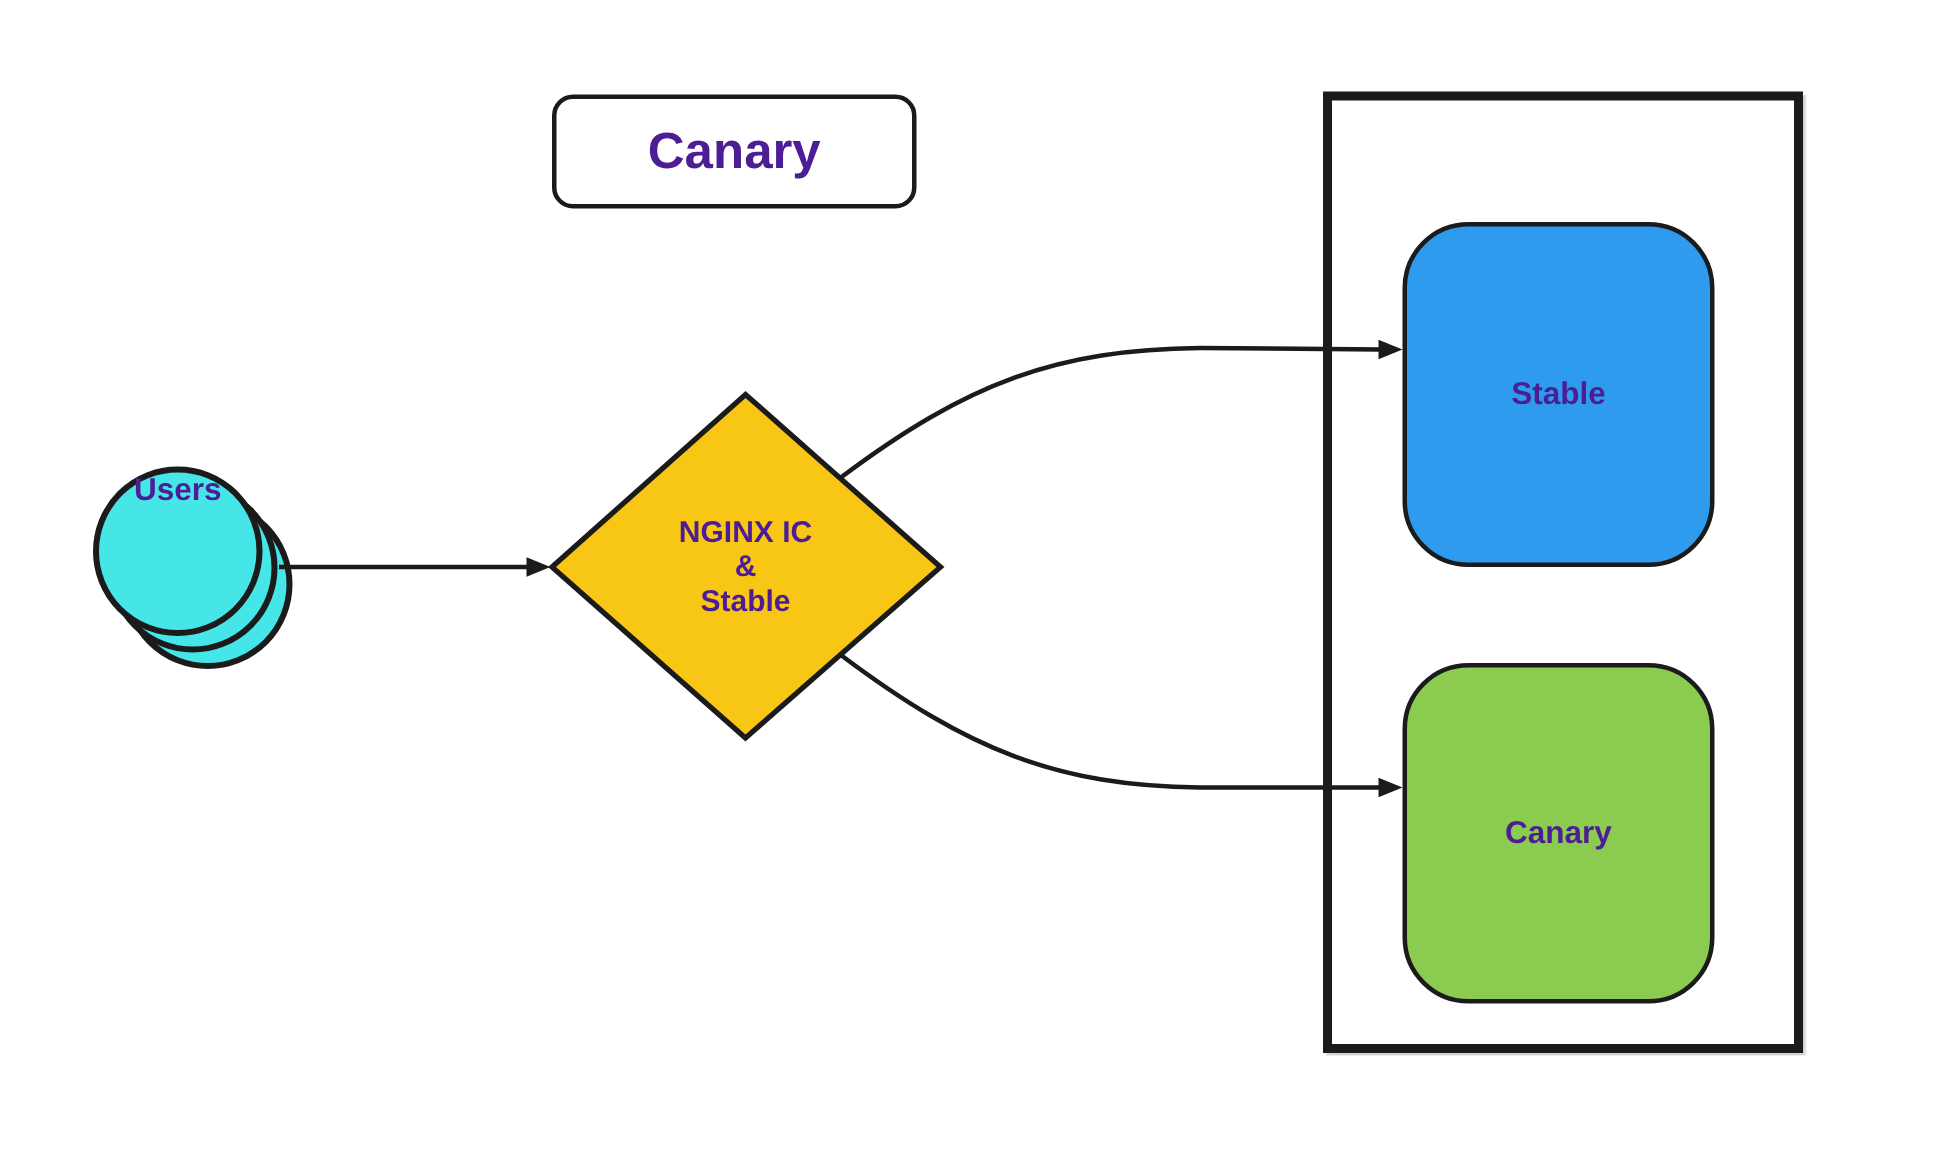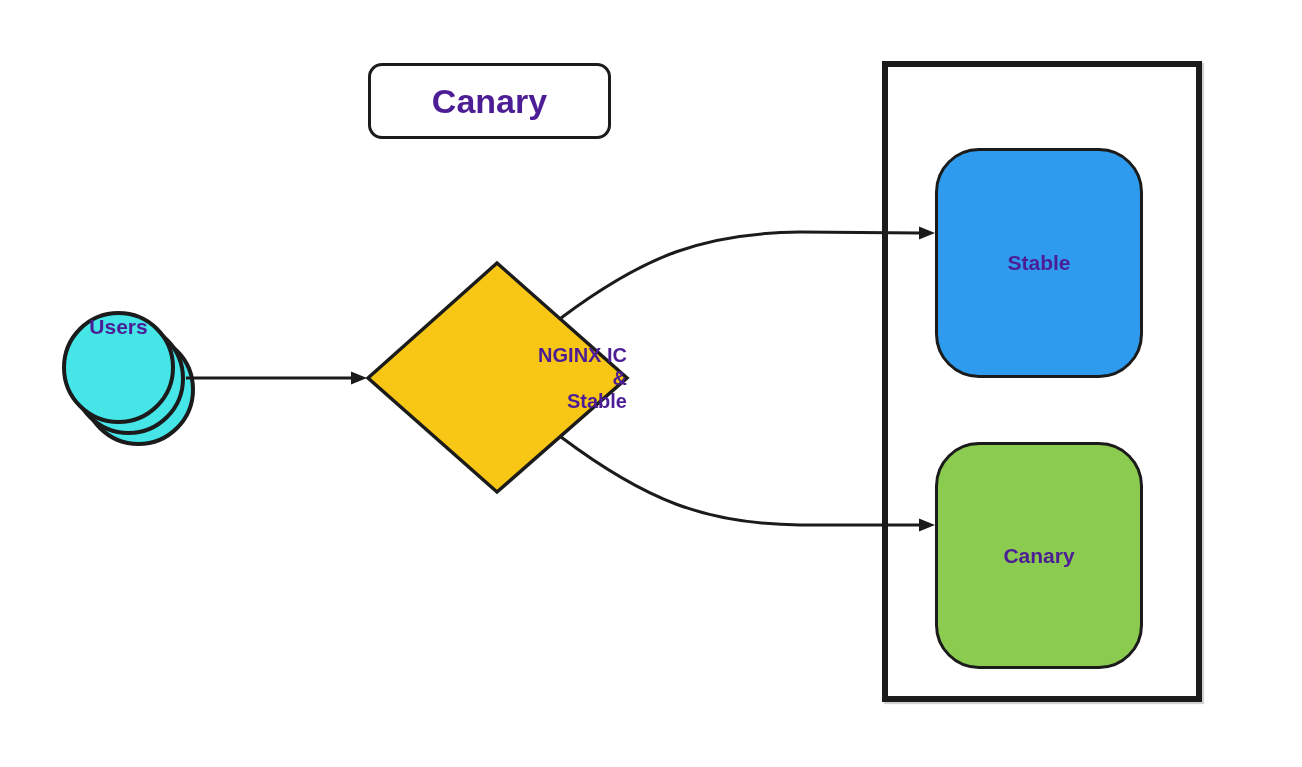--- a/index.html
+++ b/index.html
@@ -88,23 +88,23 @@
   svg.edges .diamond {
     fill: var(--router-fill);
     stroke: var(--node-stroke);
     stroke-width: 3.5;
     stroke-linejoin: miter;
   }
 
   
   .router-label {
     position: absolute;
-    left: 387px; top: 344px;
+    left: 377px; top: 344px;
     width: 240px;
-    text-align: right;
+    text-align: center;
     font-size: 20px; font-weight: bold;
     line-height: 23px;
   }
   .router-label .rl { display: block; }
 </style>
 </head>
 <body>
 
 <div class="canvas">
 

